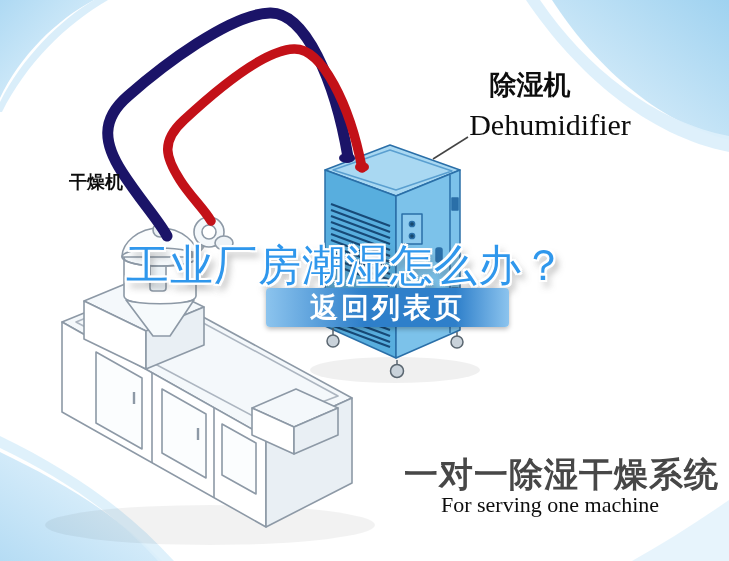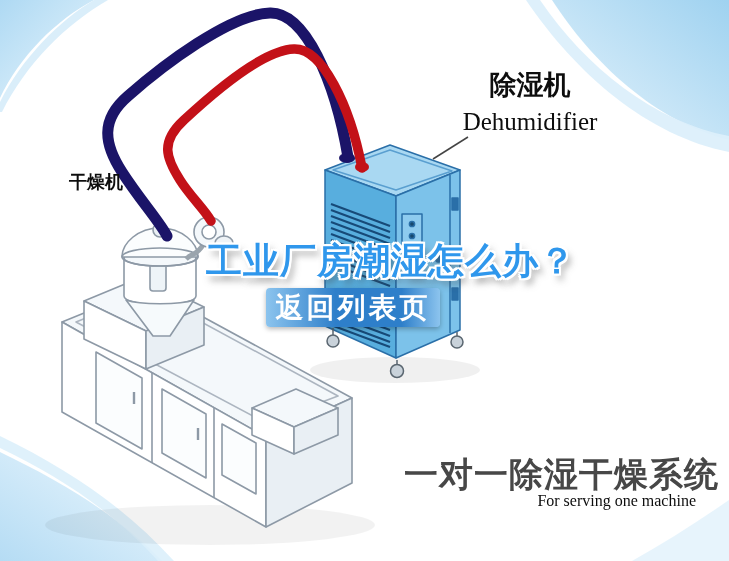--- a/index.html
+++ b/index.html
@@ -15,41 +15,41 @@
   *{margin:0;padding:0;box-sizing:border-box}
   body{background:#ffffff;font-family:"DejaVu Sans","Liberation Sans",sans-serif}
   .stage{position:relative;width:729px;height:561px;background:#ffffff;overflow:hidden}
   .stage > svg{position:absolute;left:0;top:0}
   .label{position:absolute;color:#0d0d0d;text-align:center;line-height:1.1;white-space:nowrap}
   .cn{font-weight:700}
   .en{font-family:"Liberation Serif","DejaVu Serif",serif;font-weight:400}
   .hopper-cn{left:42px;top:172px;width:108px;font-size:18px}
   .hopper-en{left:42px;top:202px;width:108px;font-size:21px}
   .dehu-cn{left:460px;top:70px;width:140px;font-size:27px}
-  .dehu-en{left:446px;top:108px;width:168px;font-size:25px}
+  .dehu-en{left:466px;top:108px;width:168px;font-size:30px}
   .headline{
-    position:absolute;left:116px;top:237px;width:460px;text-align:right;
-    font-size:36px;font-weight:700;letter-spacing:1px;color:var(--headline-blue);
+    position:absolute;left:116px;top:237px;width:460px;text-align:center;
+    font-size:43px;font-weight:400;letter-spacing:1px;color:var(--headline-blue);
     text-shadow:
       -2px -2px 0 #fff, 0 -2px 0 #fff, 2px -2px 0 #fff,
       -2px  0   0 #fff, 2px  0   0 #fff,
       -2px  2px 0 #fff, 0  2px 0 #fff, 2px 2px 0 #fff,
       4px 6px 7px rgba(70,70,70,.55);
     white-space:nowrap;
   }
   .banner{
-    position:absolute;left:266px;top:288px;width:174px;height:39px;
+    position:absolute;left:266px;top:288px;width:243px;height:39px;
     display:flex;align-items:center;justify-content:center;
     color:#ffffff;font-size:28px;font-weight:700;letter-spacing:3px;
     background:linear-gradient(90deg,var(--banner-light) 0%,var(--banner-dark) 40%,var(--banner-dark) 78%,var(--banner-light) 100%);
     border-radius:4px;text-decoration:none;box-shadow:0 2px 5px rgba(0,0,0,.28);
     cursor:pointer;white-space:nowrap;
   }
   .caption-cn{position:absolute;left:404px;top:452px;width:292px;text-align:center;font-size:34px;font-weight:700;color:#474747;letter-spacing:1px;white-space:nowrap}
-  .caption-en{position:absolute;left:404px;top:492px;width:292px;text-align:right;font-size:16px;color:#0d0d0d;font-family:"Liberation Serif","DejaVu Serif",serif;white-space:nowrap}
+  .caption-en{position:absolute;left:404px;top:492px;width:292px;text-align:center;font-size:22px;color:#0d0d0d;font-family:"Liberation Serif","DejaVu Serif",serif;white-space:nowrap}
 </style>
 </head>
 <body>
 
 <div class="stage">
 
   <svg width="729" height="561" viewBox="0 0 729 561">
     <defs>
       <linearGradient id="gTL" x1="0" y1="0" x2="1" y2="1">
         <stop offset="0" stop-color="#aed9f3"></stop>

